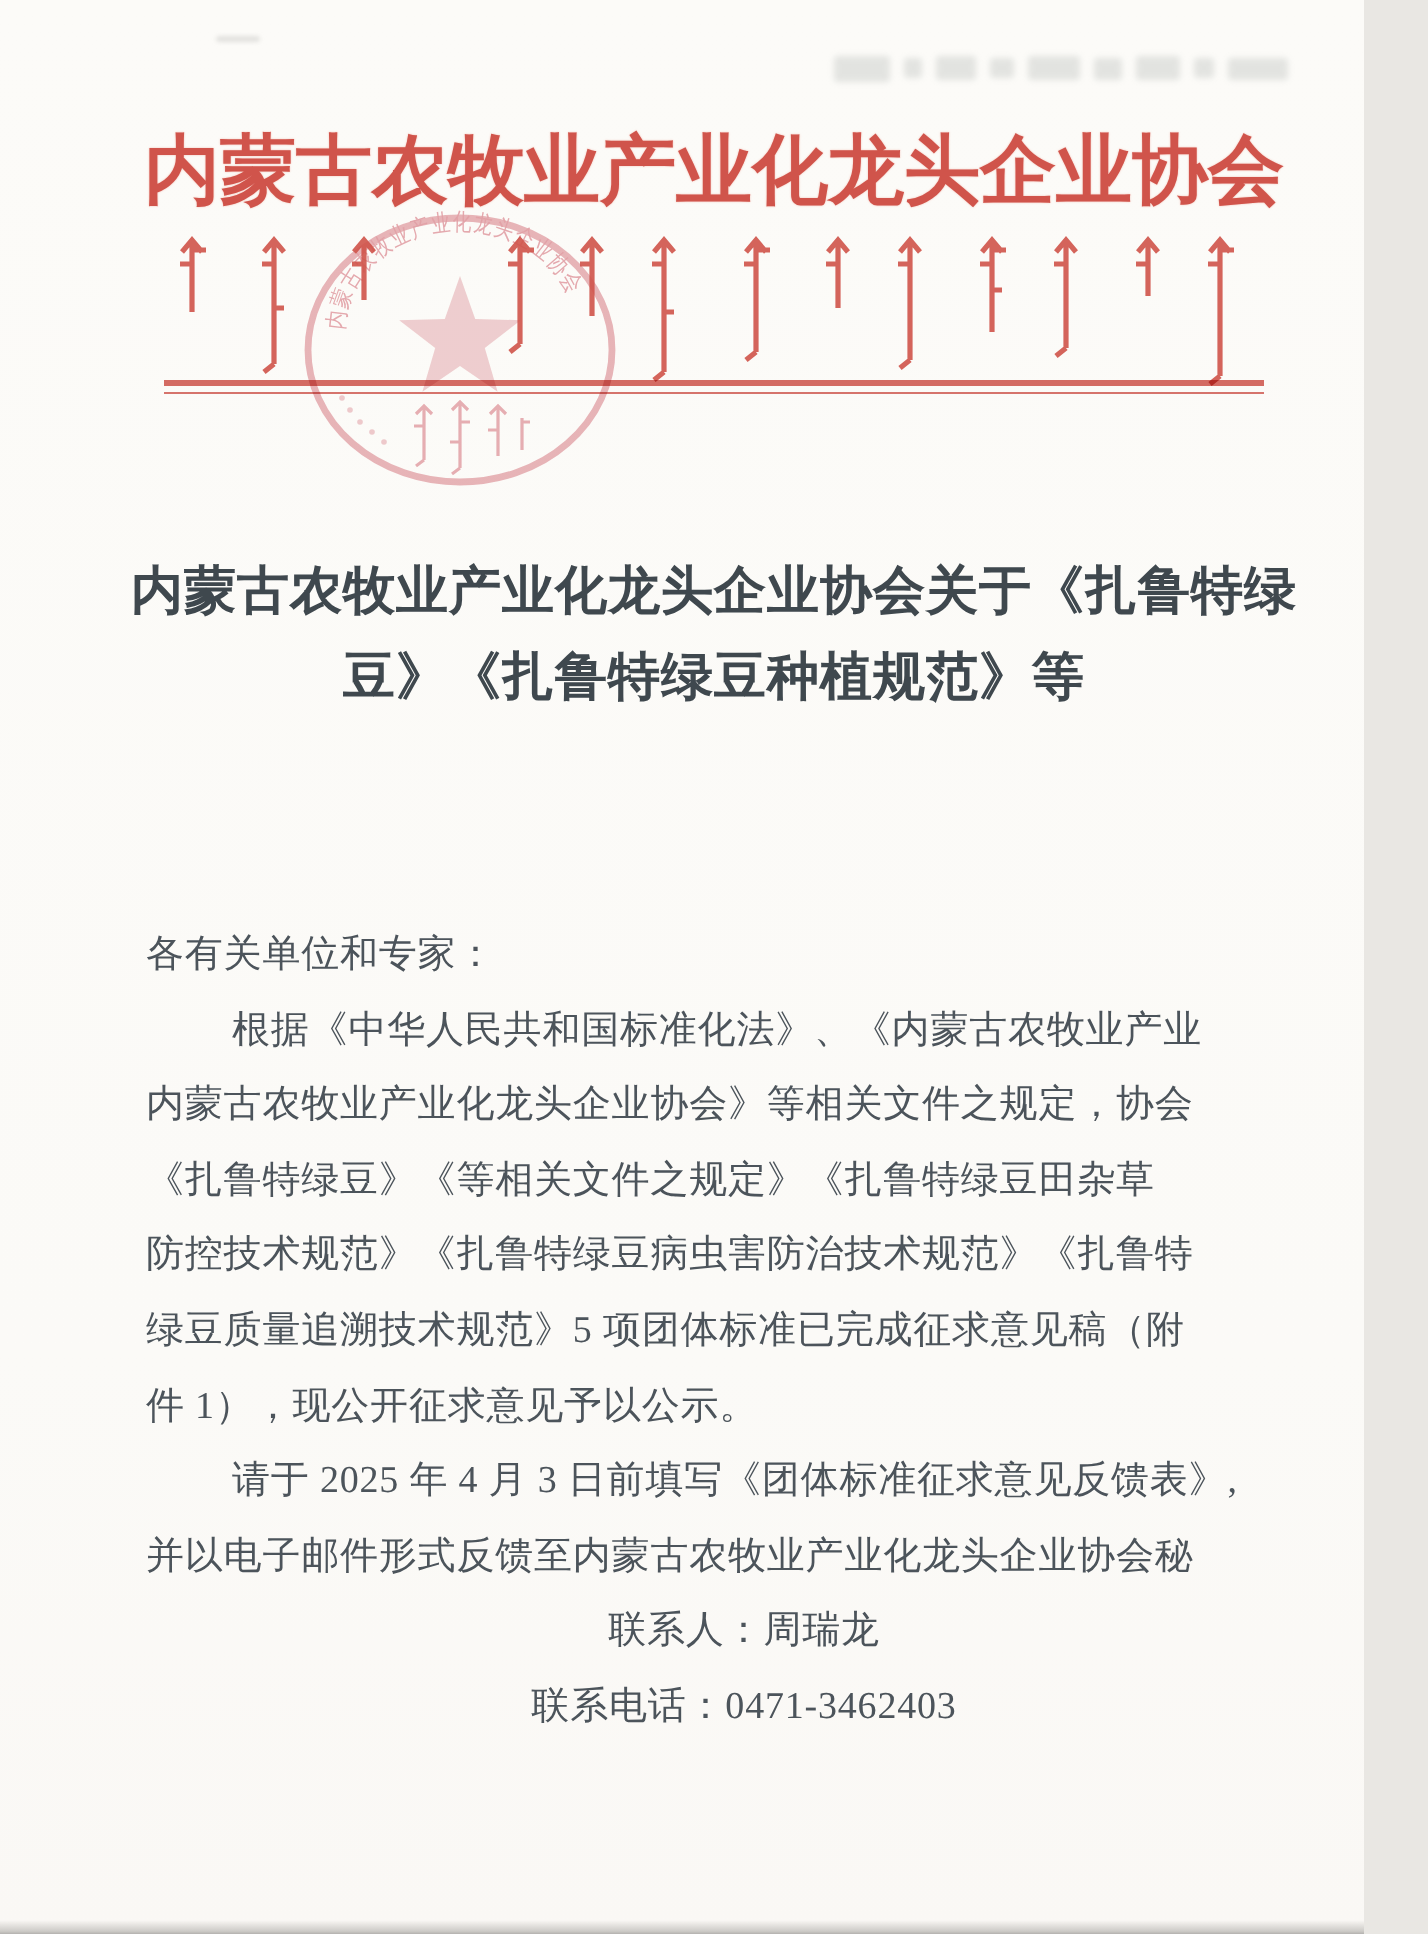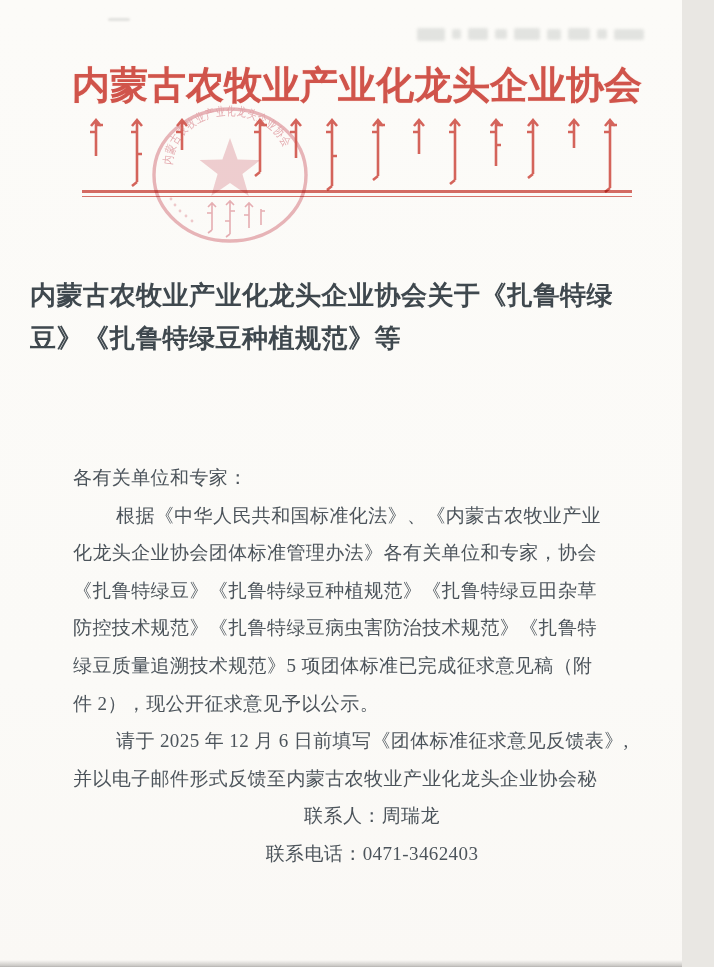--- a/index.html
+++ b/index.html
@@ -46,21 +46,21 @@
     color:var(--seal,#e0939c);z-index:2;opacity:.85;
     mix-blend-mode:multiply;
   }
   
   .rule{position:absolute;left:82px;top:190px;width:550px;z-index:4;mix-blend-mode:multiply;}
   .rule .r1{height:3px;background:var(--accent,#d0544b);opacity:.85;}
   .rule .r2{height:1.5px;margin-top:2.5px;background:var(--accent,#d0544b);opacity:.8;}
   
   .title{
     position:absolute;left:30px;top:274px;width:654px;
-    text-align:left;z-index:3;
+    text-align:center;z-index:3;
     font-family:"Liberation Sans","DejaVu Sans",sans-serif;
     font-weight:bold;font-size:26px;line-height:43px;
     color:#3f484e;letter-spacing:.5px;
   }
   
   .body-text{
     position:absolute;left:73px;top:459px;width:576px;z-index:3;
     font-size:19px;line-height:37.6px;color:#4c545b;
     letter-spacing:.4px;white-space:nowrap;
   }
@@ -166,25 +166,25 @@
   </div>
 
   <div class="title" id="title-block">
       <div>内蒙古农牧业产业化龙头企业协会关于《扎鲁特绿</div>
       <div>豆》《扎鲁特绿豆种植规范》等</div>
     </div>
 
   <div class="body-text" id="body-block">
       <div class="body-line">各有关单位和专家：</div>
       <div class="body-line ind-2">根据《中华人民共和国标准化法》、《内蒙古农牧业产业</div>
-      <div class="body-line">化龙头企业协会团体标准管理办法》各有关单位和专家，协会</div>
-      <div class="body-line">《扎鲁特绿豆》《扎鲁特绿豆种植规范》《扎鲁特绿豆田杂草</div>
+      <div class="body-line">内蒙古农牧业产业化龙头企业协会》等相关文件之规定，协会</div>
+      <div class="body-line">《扎鲁特绿豆》《等相关文件之规定》《扎鲁特绿豆田杂草</div>
       <div class="body-line">防控技术规范》《扎鲁特绿豆病虫害防治技术规范》《扎鲁特</div>
       <div class="body-line">绿豆质量追溯技术规范》5 项团体标准已完成征求意见稿（附</div>
-      <div class="body-line">件 2），现公开征求意见予以公示。</div>
-      <div class="body-line ind-2">请于 2025 年 12 月 6 日前填写《团体标准征求意见反馈表》,</div>
+      <div class="body-line">件 1），现公开征求意见予以公示。</div>
+      <div class="body-line ind-2">请于 2025 年 4 月 3 日前填写《团体标准征求意见反馈表》,</div>
       <div class="body-line">并以电子邮件形式反馈至内蒙古农牧业产业化龙头企业协会秘</div>
       <div class="body-line ind-1">联系人：周瑞龙</div>
       <div class="body-line ind-1">联系电话：0471-3462403</div>
     </div>
 
   <div class="scan-edge"></div>
 </div>
 
 </body></html>

